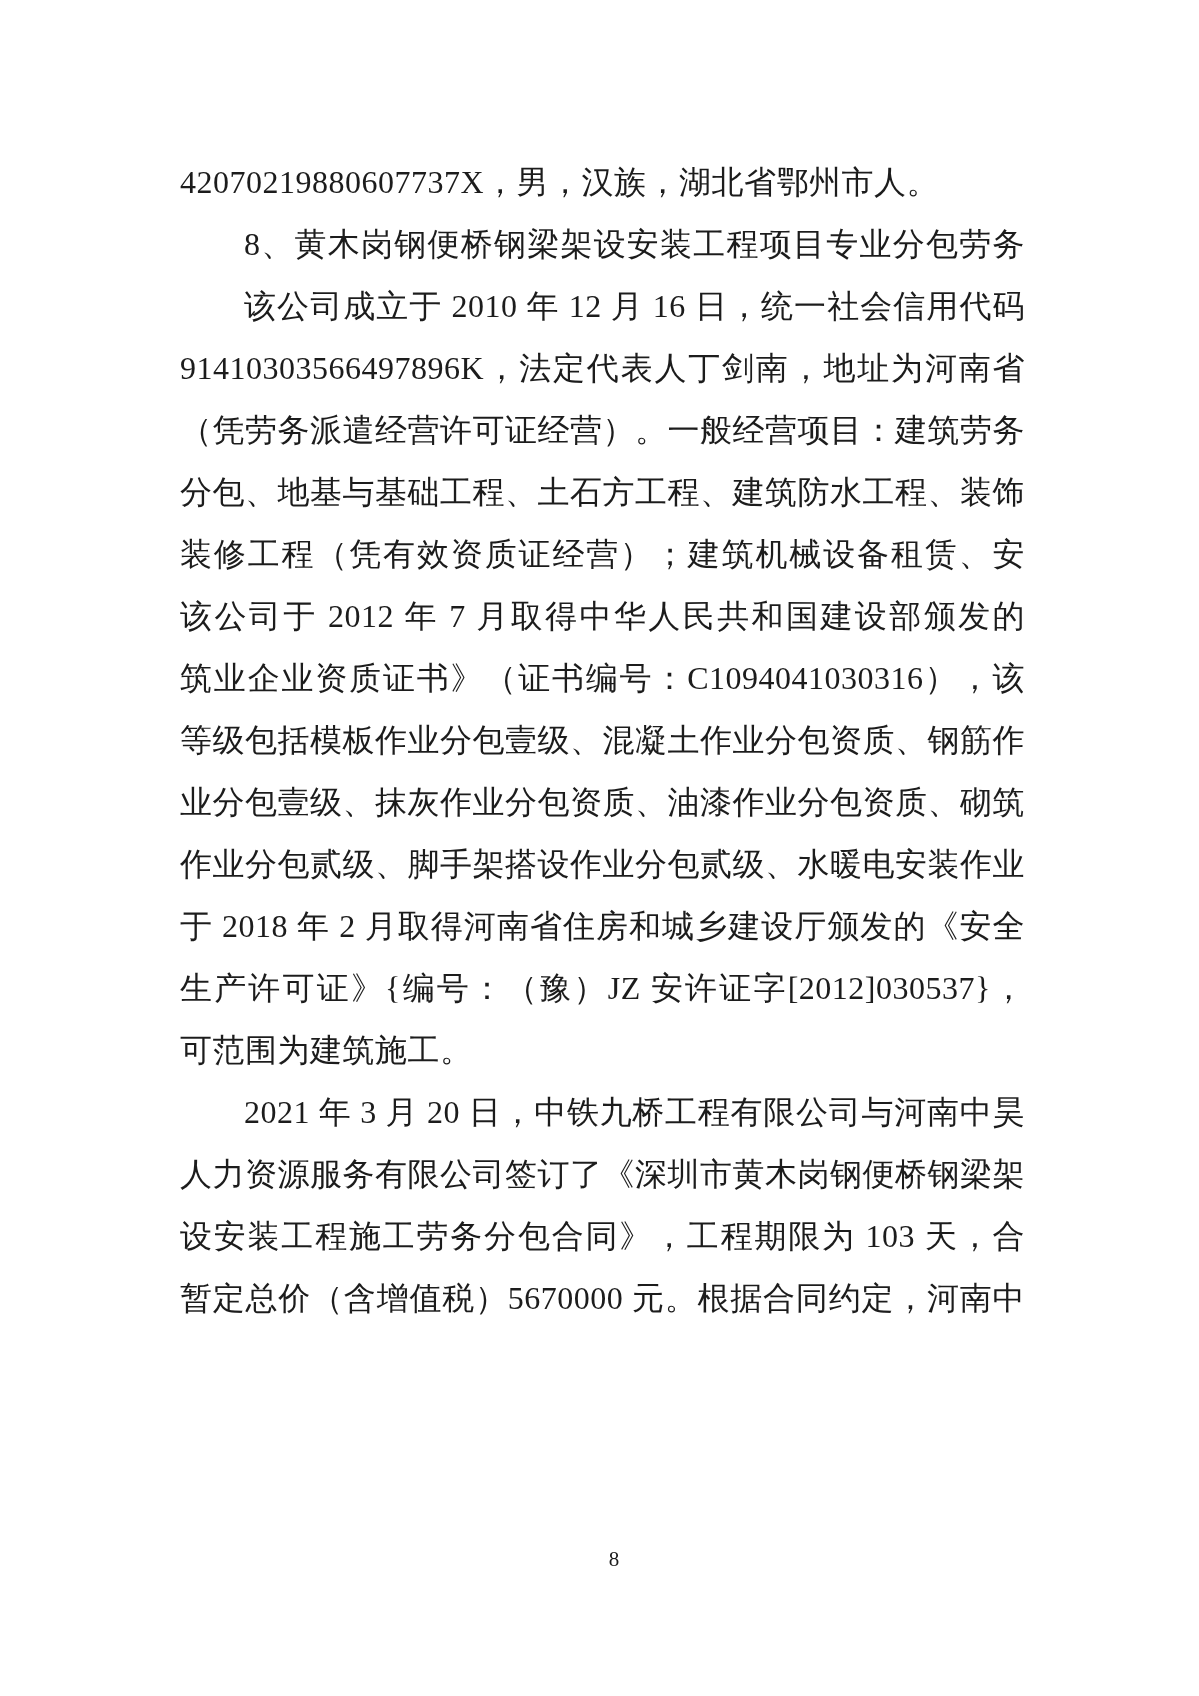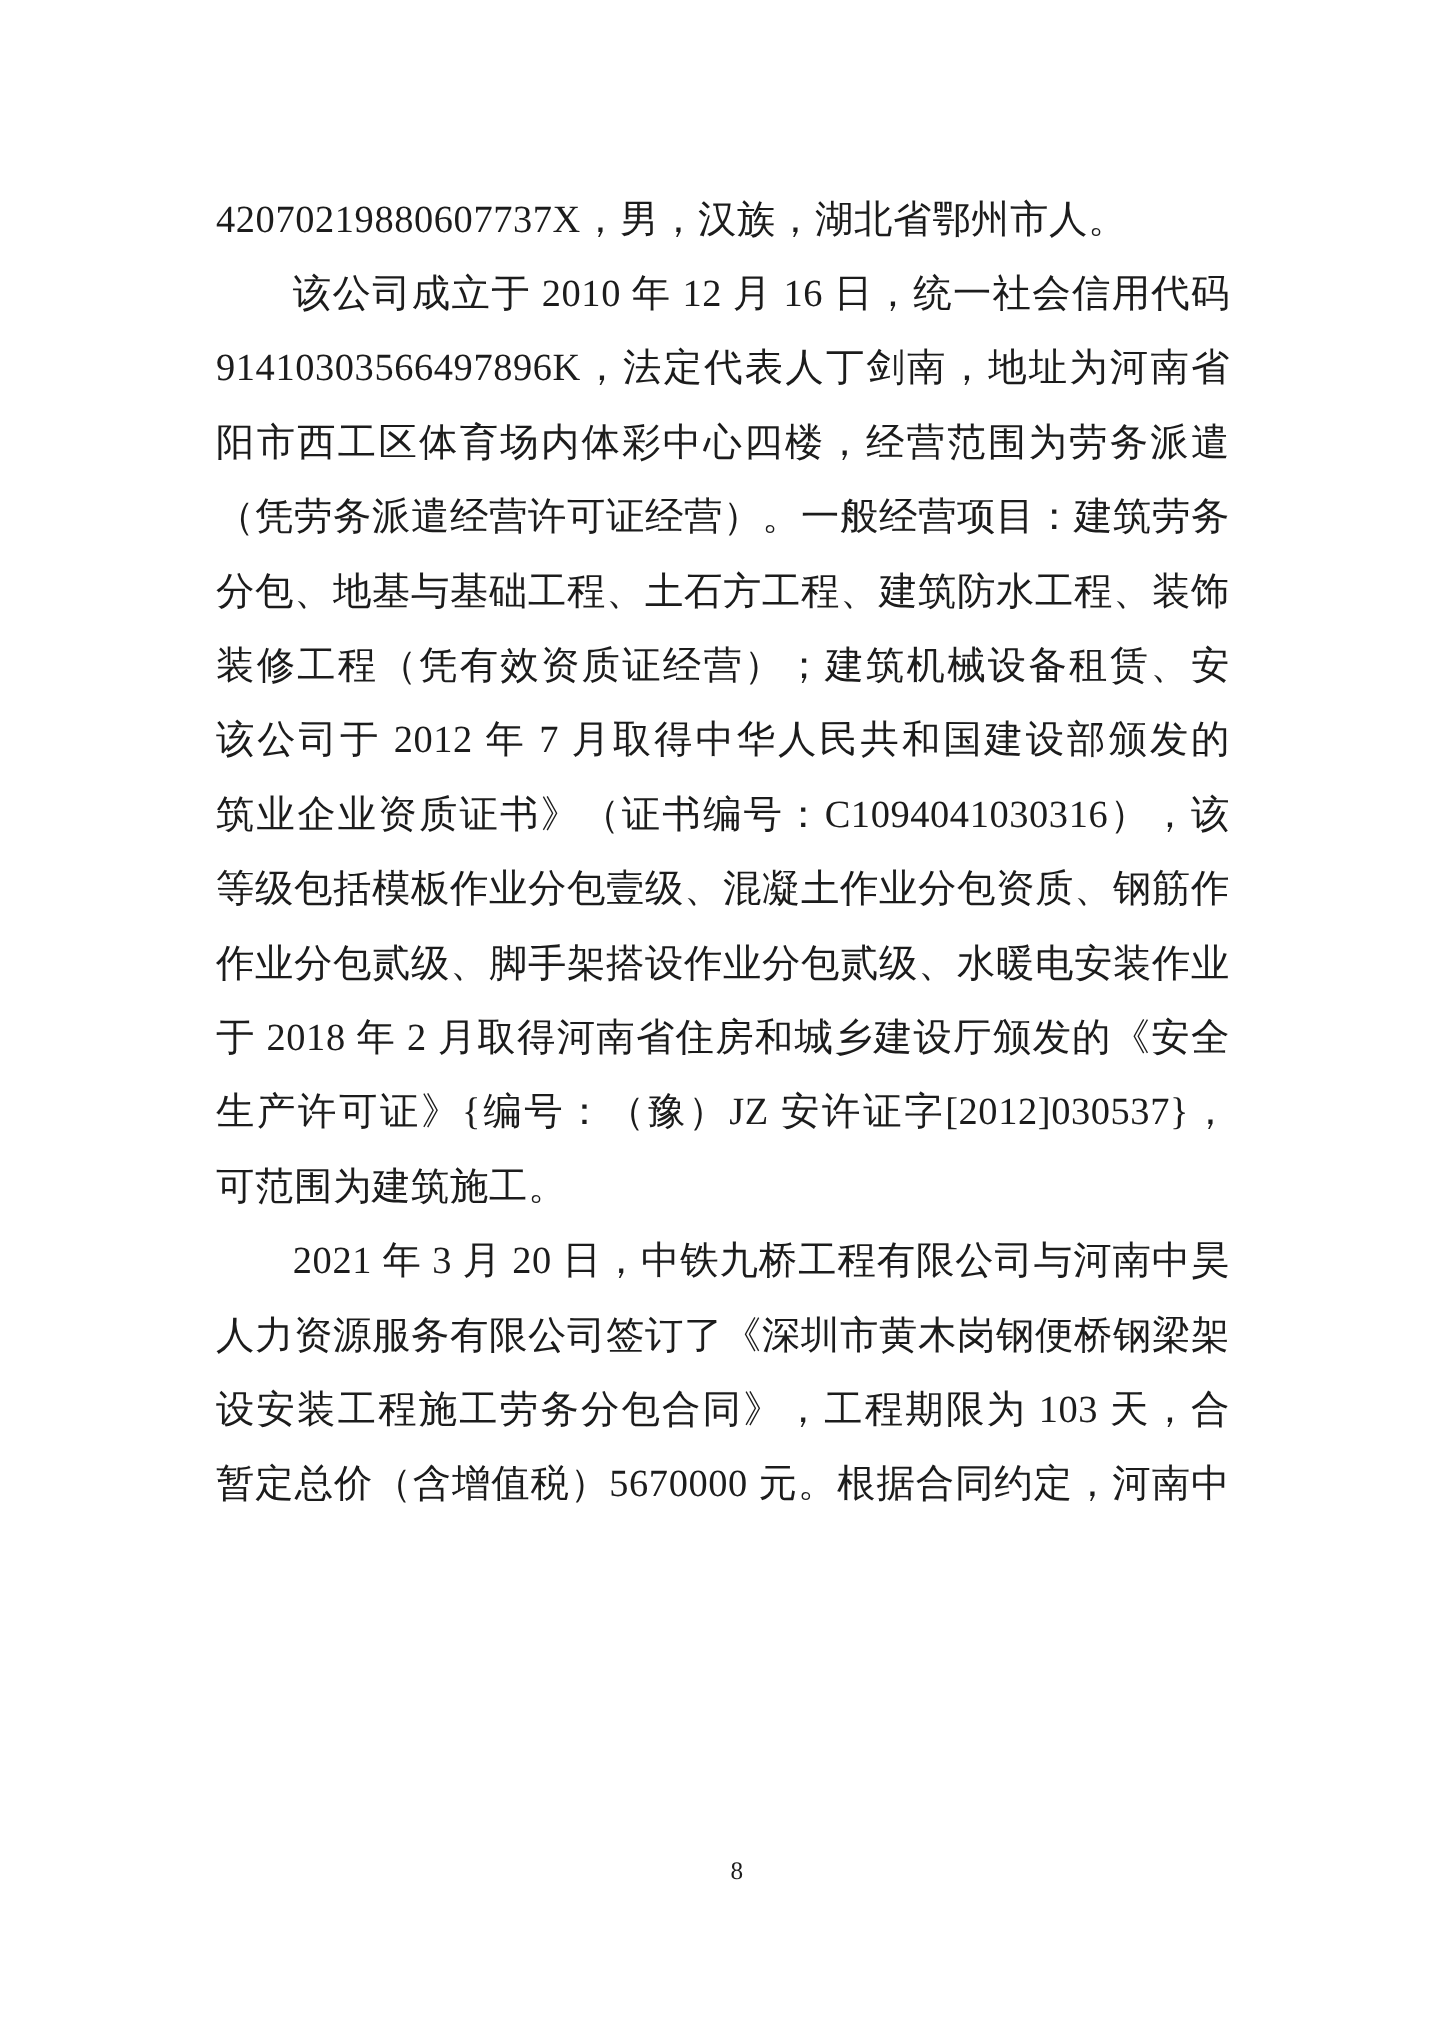--- a/index.html
+++ b/index.html
@@ -49,29 +49,30 @@
     font-size: 21px;
     color: #1c1c1c;
   }
 </style>
 </head>
 <body>
 
 <div class="page">
   <div class="doc-body" id="doc-body">
       <div class="line">42070219880607737X，男，汉族，湖北省鄂州市人。</div>
+      <div class="line indent fill">8、黄木岗钢便桥钢梁架设安装工程项目专业分包劳务</div>
       <div class="line indent fill">该公司成立于 2010 年 12 月 16 日，统一社会信用代码</div>
       <div class="line fill">91410303566497896K，法定代表人丁剑南，地址为河南省洛</div>
-      <div class="line fill">阳市西工区体育场内体彩中心四楼，经营范围为劳务派遣</div>
       <div class="line fill">（凭劳务派遣经营许可证经营）。一般经营项目：建筑劳务</div>
       <div class="line fill">分包、地基与基础工程、土石方工程、建筑防水工程、装饰</div>
       <div class="line fill">装修工程（凭有效资质证经营）；建筑机械设备租赁、安装。</div>
       <div class="line fill">该公司于 2012 年 7 月取得中华人民共和国建设部颁发的《建</div>
       <div class="line fill">筑业企业资质证书》（证书编号：C1094041030316），该资质</div>
       <div class="line fill">等级包括模板作业分包壹级、混凝土作业分包资质、钢筋作</div>
+      <div class="line fill">业分包壹级、抹灰作业分包资质、油漆作业分包资质、砌筑</div>
       <div class="line fill">作业分包贰级、脚手架搭设作业分包贰级、水暖电安装作业</div>
       <div class="line fill">于 2018 年 2 月取得河南省住房和城乡建设厅颁发的《安全</div>
       <div class="line fill">生产许可证》{编号：（豫）JZ 安许证字[2012]030537}，许</div>
       <div class="line">可范围为建筑施工。</div>
       <div class="line indent fill">2021 年 3 月 20 日，中铁九桥工程有限公司与河南中昊</div>
       <div class="line fill">人力资源服务有限公司签订了《深圳市黄木岗钢便桥钢梁架</div>
       <div class="line fill">设安装工程施工劳务分包合同》，工程期限为 103 天，合同</div>
       <div class="line fill">暂定总价（含增值税）5670000 元。根据合同约定，河南中</div>
     </div>
   <div class="page-footer">8</div>

